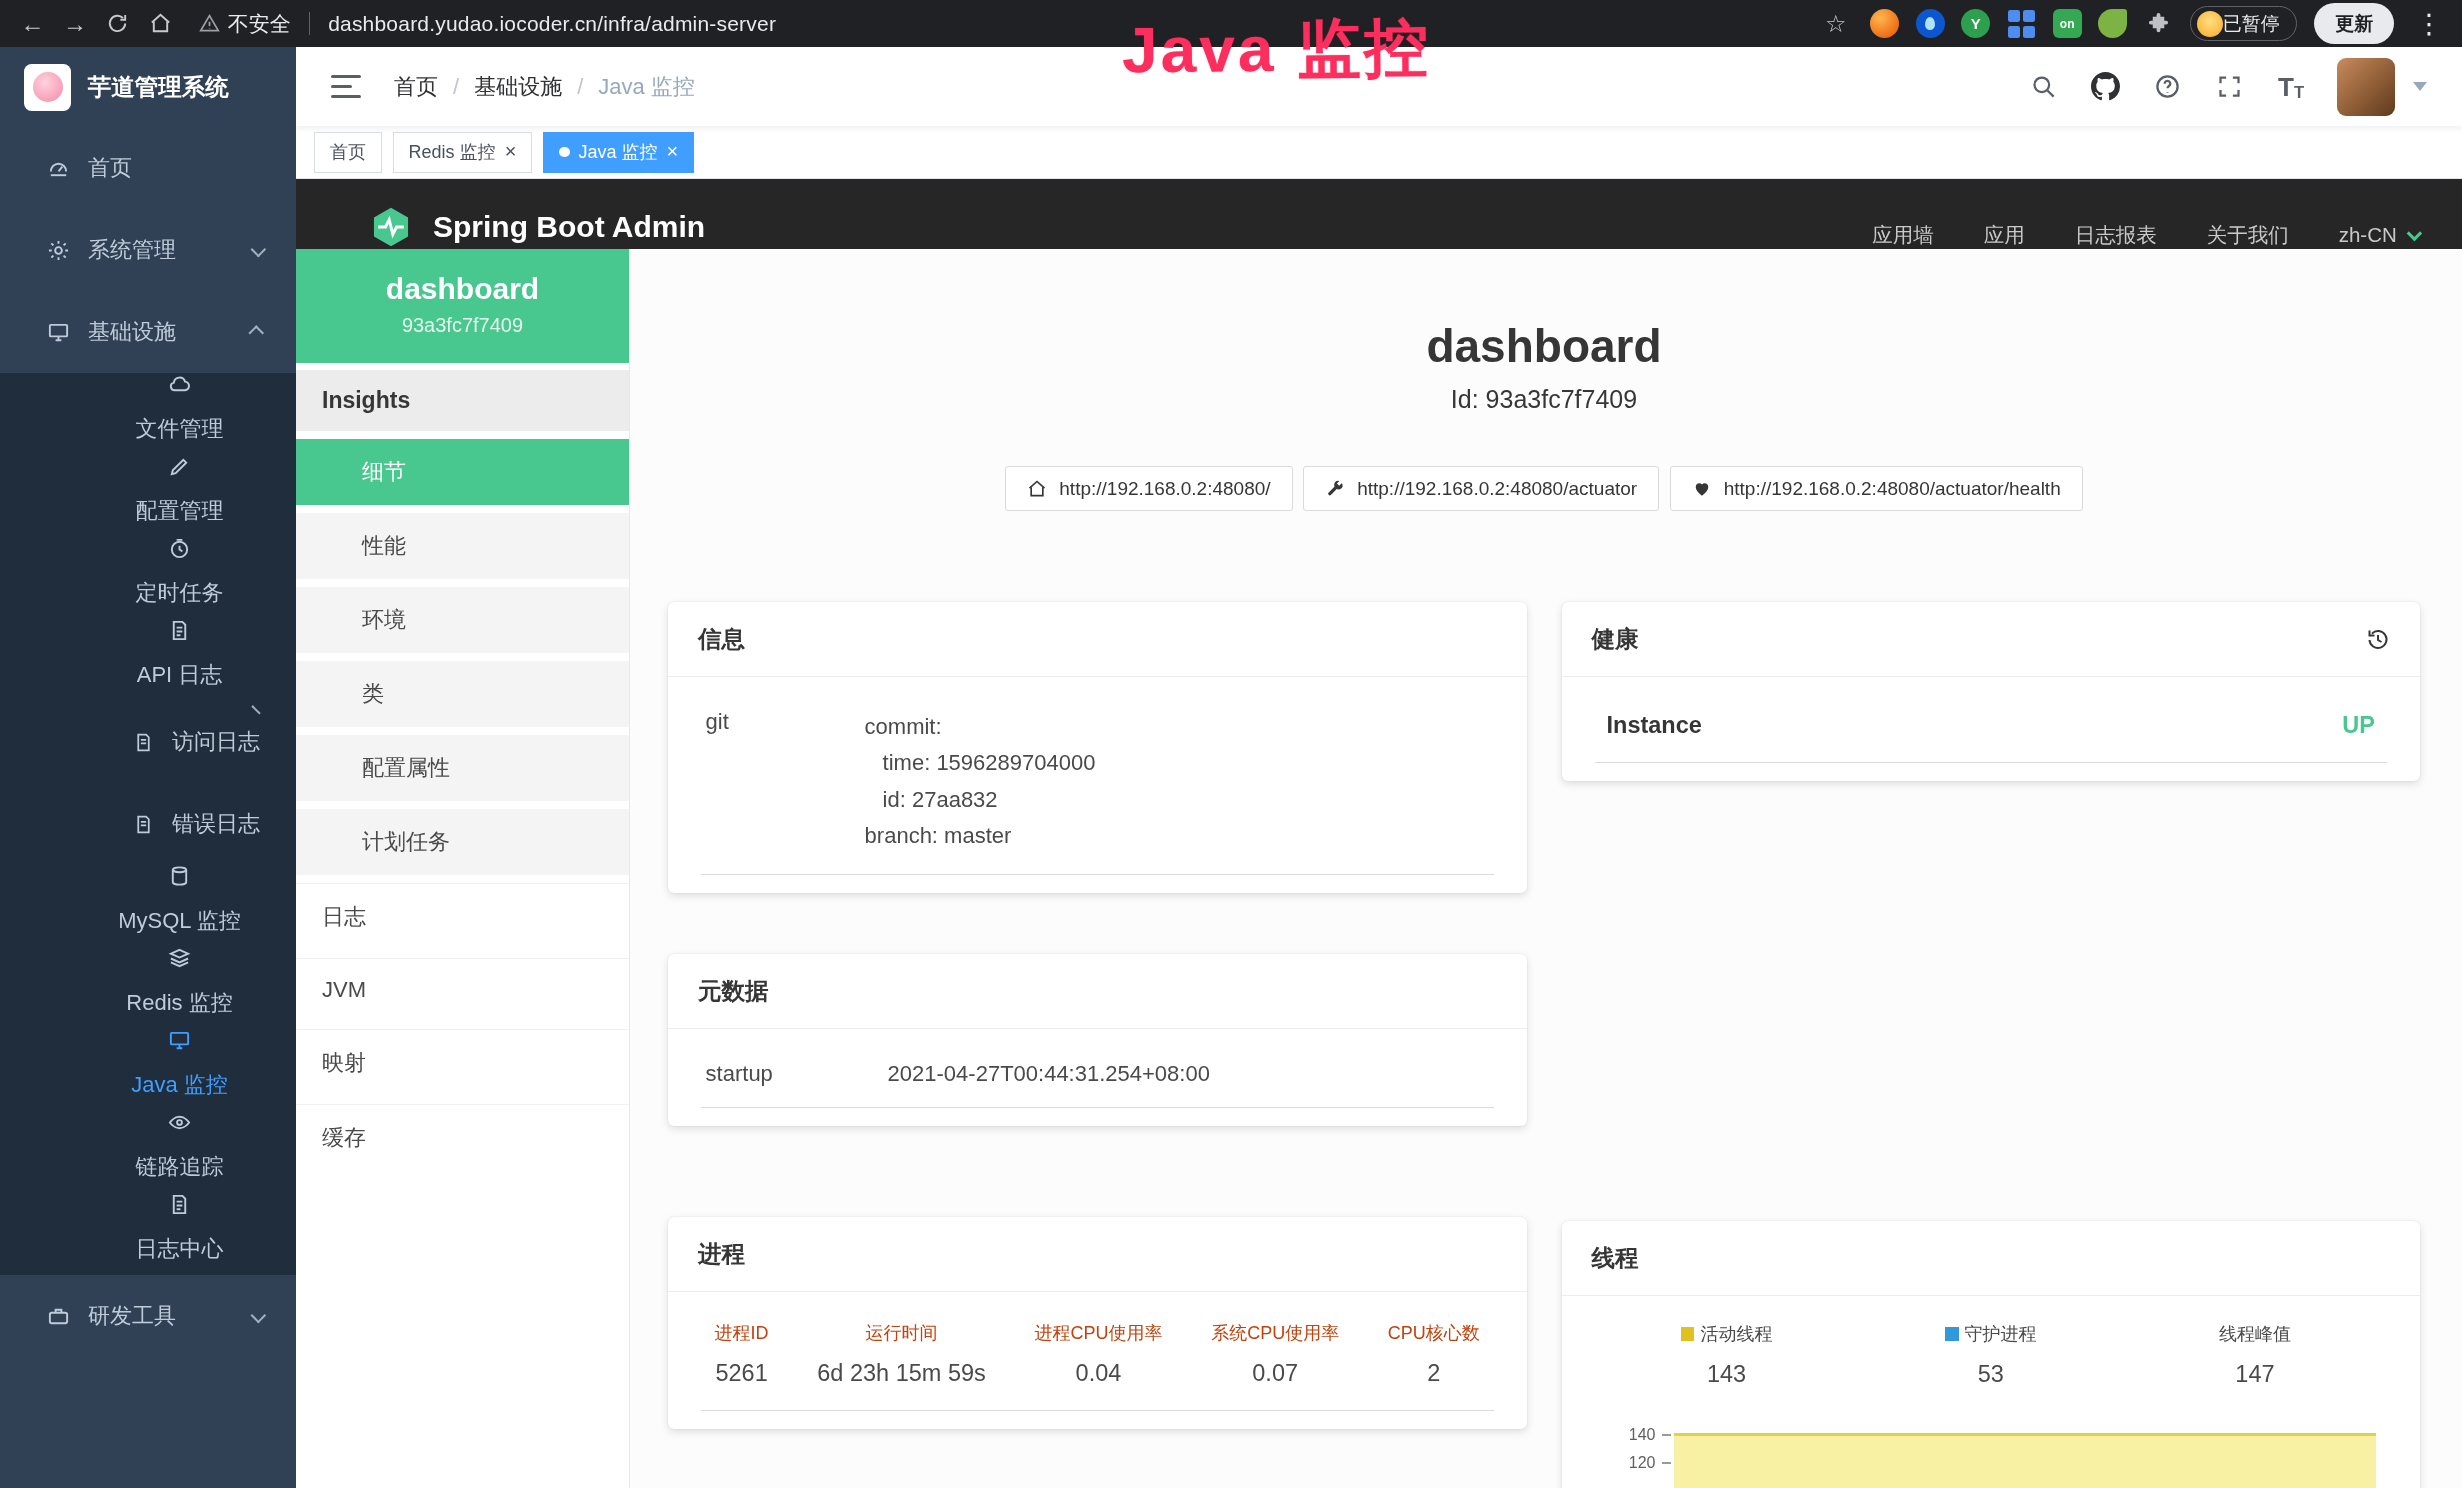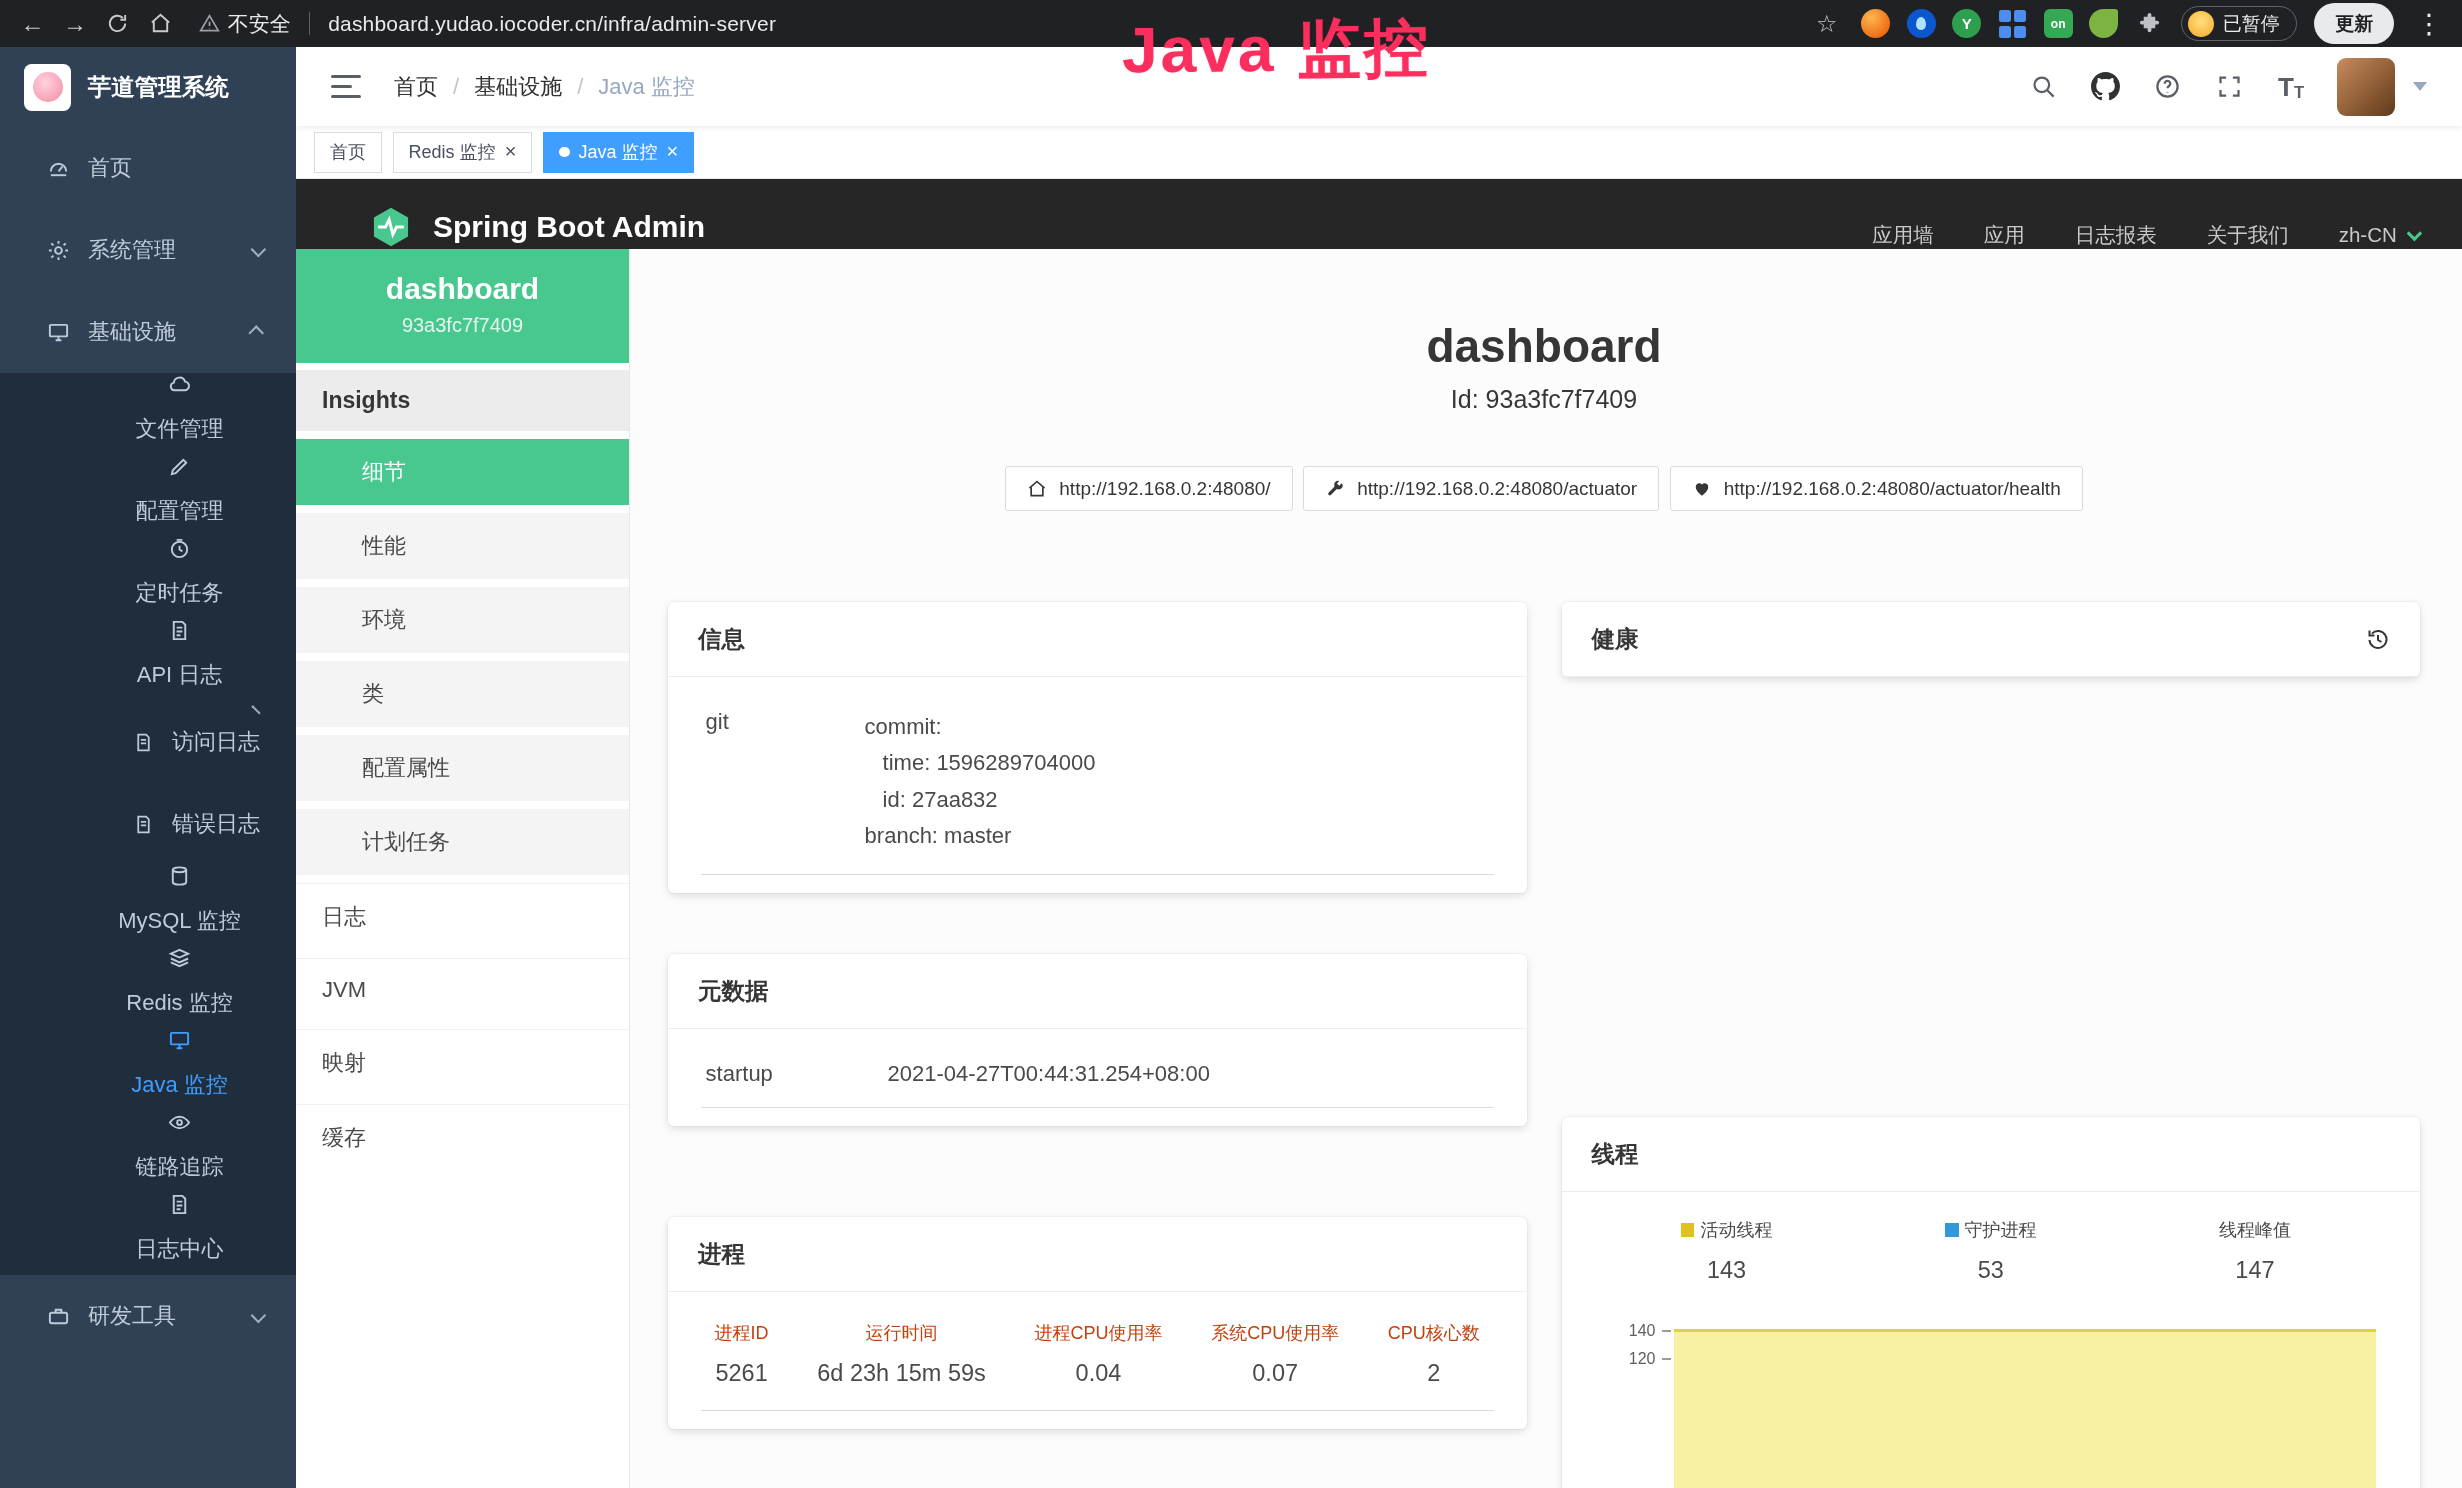--- a/index.html
+++ b/index.html
@@ -18,21 +18,21 @@
   .ext-icon { width:29px; height:29px; border-radius:6px; display:flex; align-items:center; justify-content:center; font-size:15px; font-weight:bold; color:#fff; }
   .ext-fox { background:radial-gradient(circle at 35% 30%, #ffb74d, #e65100); border-radius:50%; }
   .ext-drop { background:#0b57d0; border-radius:50%; }
   .ext-drop::after { content:""; width:10.6px; height:13.7px; background:#aee2ff; border-radius:50% 50% 50% 50%/60% 60% 40% 40%; }
   .ext-y { background:#2e9e4f; border-radius:50%; }
   .ext-grid { background:transparent; display:grid; grid-template-columns:12px 12px; grid-gap:3px; }
   .ext-grid span { width:12px; height:12px; background:#4d8df0; border-radius:2.3px; display:block; }
   .ext-on { background:#34a853; border-radius:6px; font-size:12px; }
   .ext-leaf { background:#7cb342; border-radius:50% 3px 50% 50%; }
   .ext-puzzle { color:#bdc1c6; }
-  .paused-pill { display:flex; align-items:center; gap:9px; border:1.5px solid #5f6368; border-radius:30px; padding:3.8px 16.7px 3.8px 6px; font-size:19px; color:#e8eaed; cursor:pointer; }
+  .paused-pill { display:flex; align-items:center; border:1.5px solid #5f6368; border-radius:30px; padding:3.8px 16.7px 3.8px 6px; font-size:19px; color:#e8eaed; cursor:pointer; }
   .paused-face { width:26px; height:26px; border-radius:50%; background:radial-gradient(circle at 50% 40%, #ffe082, #f9a825); }
   .update-pill { background:#e8eaed; color:#202124; border-radius:30px; padding:7.6px 21px; font-size:19px; font-weight:bold; cursor:pointer; }
   .kebab { font-size:27px; color:#e8eaed; padding:0 4.6px; cursor:pointer; }
 
   
   .app { display:flex; height:1442px; }
 
   
   .main-sidebar { width:296px; background:#304156; color:#bfcbd9; flex-shrink:0; overflow:hidden; }
   .logo-row { height:80px; display:flex; align-items:center; gap:16.7px; padding:0 24px; cursor:pointer; }
@@ -535,20 +535,26 @@
                 <section class="card">
                   <div class="card-header">
                     <span>健康</span>
                     <span class="spacer"></span>
                     <svg class="ic" width="24" height="24" viewBox="0 0 24 24" fill="none" stroke="#363636" stroke-width="2">
                         <path d="M3.5 13a8.5 8.5 0 1 0 2.4-6.4"></path>
                         <path d="M3.5 3.5v5h5"></path>
                         <path d="M12 8v5l3.5 2"></path>
                       </svg>
                   </div>
+                  <div class="card-body">
+                    <div class="health-row">
+                      <span class="health-key">Instance</span>
+                      <span class="health-up">UP</span>
+                    </div>
+                  </div>
                 </section>
 
                 <section class="card" style="margin-top:440px;">
                   <div class="card-header">
                     <span>线程</span>
                   </div>
                   <div class="card-body">
                     <div class="legend-row">
                       <div class="legend-col">
                         <div class="legend-label">

